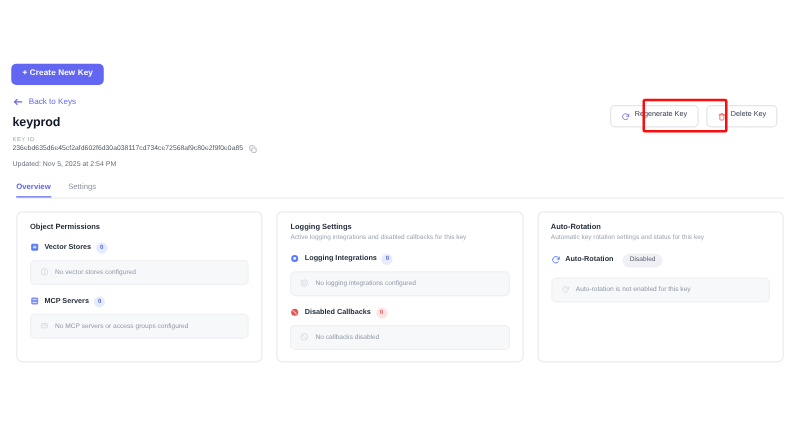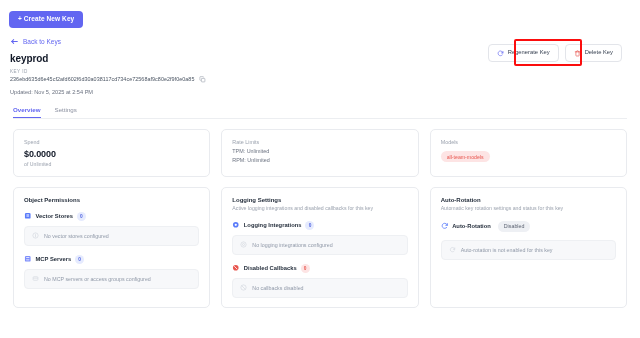--- a/index.html
+++ b/index.html
@@ -3,21 +3,21 @@
 <meta charset="utf-8">
 <style>
   * { box-sizing: border-box; margin: 0; padding: 0; }
   html, body {
     width: 640px; height: 338px;
     background: #ffffff;
     font-family: "Liberation Sans", sans-serif;
     color: #1f2937;
     overflow: hidden;
   }
-  .page { position: relative; width: 640px; height: 268px; padding: 0; }
+  .page { position: relative; width: 640px; height: 268px; padding: 0; margin-top: 40px; }
 
   
   .topbar { padding: 7px 0 0 9px; }
   .create-btn {
     display: inline-block;
     background: #6266f1;
     color: #ffffff;
     font-size: 6.5px;
     font-weight: 600;
     letter-spacing: .1px;
@@ -183,39 +183,20 @@
       <span>Delete Key</span>
     </button>
   </div>
   <div class="highlight-box"></div>
 
   <div class="tabs">
     <div class="tab active">Overview</div>
     <div class="tab">Settings</div>
   </div>
 
-  <div class="grid">
-
-    <div class="card card-sm">
-      <div class="card-label">Spend</div>
-      <div class="big-value">$0.0000</div>
-      <div class="sub-value">of Unlimited</div>
-    </div>
-
-    <div class="card card-sm">
-      <div class="card-label">Rate Limits</div>
-      <div class="limit-line">TPM: Unlimited</div>
-      <div class="limit-line">RPM: Unlimited</div>
-    </div>
-
-    <div class="card card-sm">
-      <div class="card-label">Models</div>
-      <span class="badge-model">all-team-models</span>
-    </div>
-  </div>
 
   <div class="grid">
 
     <div class="card card-lg">
       <div class="card-title">Object Permissions</div>
 
       <div class="section-row">
         <svg class="section-icon" viewBox="0 0 16 16" fill="#5b7cfa">
           <rect x="2" y="2" width="12" height="12" rx="2.5"></rect>
           <path d="M5.2 5.4h5.6v1.4H5.2zM5.2 8.2h5.6v1.4H5.2z" fill="#ffffff"></path>

